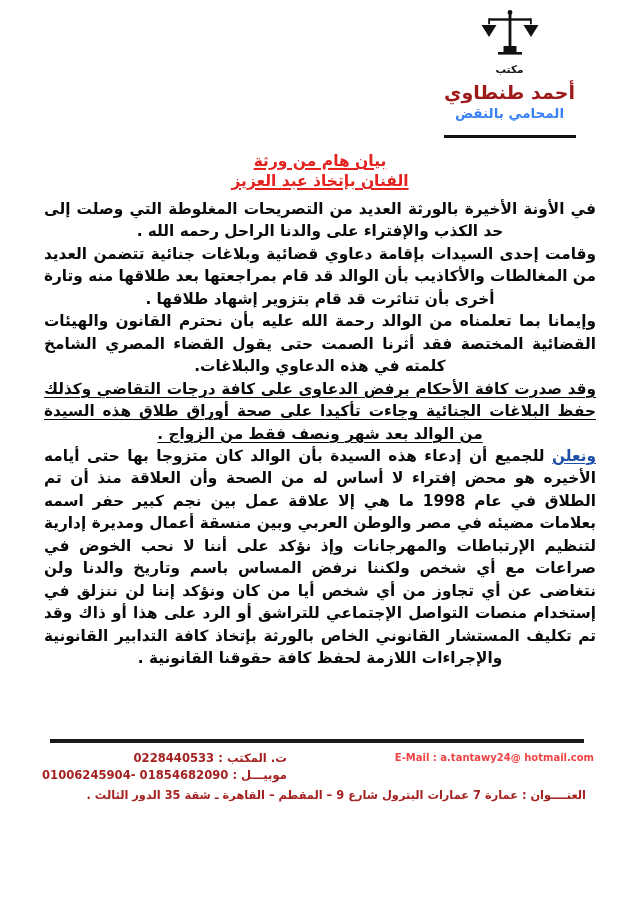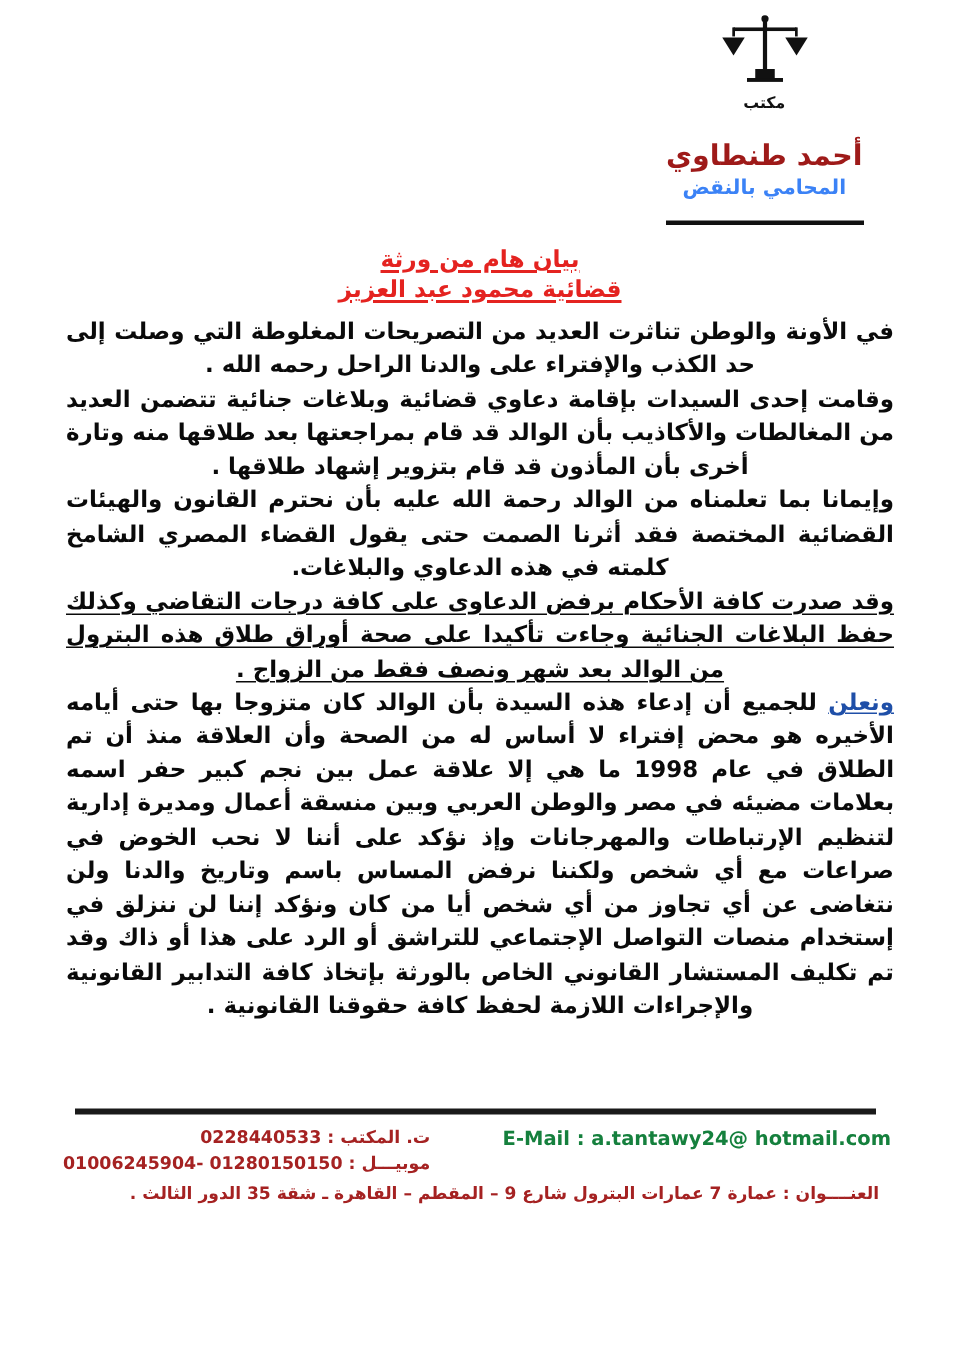--- a/index.html
+++ b/index.html
@@ -43,21 +43,21 @@
     font-size: 10.5px;
     font-weight: bold;
     color: #111111;
     margin-top: 1px;
     letter-spacing: 0px;
   }
   .firm-name {
     font-size: 19px;
     font-weight: bold;
     color: #9E1A19;
-    margin-top: 18px;
+    margin-top: 6px;
     letter-spacing: 1px;
     white-space: nowrap;
   }
   .firm-role {
     font-size: 13.5px;
     font-weight: bold;
     color: #3b82f6;
     margin-top: 2px;
     letter-spacing: 0.5px;
   }
@@ -140,22 +140,22 @@
     direction: rtl;
   }
   .contact-line {
     color: #A52222;
     font-size: 11.6px;
     font-weight: bold;
     line-height: 1.45;
     white-space: nowrap;
   }
   .email-line {
-    color: #15803d;
-    font-size: 13px;
+    color: #ef4444;
+    font-size: 10px;
     font-weight: bold;
     direction: ltr;
     white-space: nowrap;
     padding-top: 2px;
   }
   .address-line {
     color: #A52222;
     font-size: 11.4px;
     font-weight: bold;
     text-align: right;
@@ -187,36 +187,36 @@
       </svg>
     </span>
     <div class="office-word">مكتب</div>
     <div class="firm-name">أحمد  طنطاوي</div>
     <div class="firm-role">المحامي بالنقض</div>
     <div class="header-rule"></div>
   </div>
 
   <div class="doc-title">
     <span class="tline">بيان هام من ورثة</span>
-    <span class="tline">قضائية محمود عبد العزيز</span>
+    <span class="tline">الفنان بإتخاذ عبد العزيز</span>
   </div>
 
   <div class="body-wrap">
-    <p class="para">في الأونة والوطن تناثرت العديد من التصريحات المغلوطة التي وصلت إلى حد الكذب والإفتراء على والدنا الراحل رحمه الله .</p>
-    <p class="para">وقامت إحدى السيدات بإقامة دعاوي قضائية وبلاغات جنائية تتضمن العديد من المغالطات والأكاذيب بأن الوالد قد قام بمراجعتها بعد طلاقها منه وتارة أخرى بأن المأذون قد قام بتزوير إشهاد طلاقها .</p>
+    <p class="para">في الأونة الأخيرة بالورثة العديد من التصريحات المغلوطة التي وصلت إلى حد الكذب والإفتراء على والدنا الراحل رحمه الله .</p>
+    <p class="para">وقامت إحدى السيدات بإقامة دعاوي قضائية وبلاغات جنائية تتضمن العديد من المغالطات والأكاذيب بأن الوالد قد قام بمراجعتها بعد طلاقها منه وتارة أخرى بأن تناثرت قد قام بتزوير إشهاد طلاقها .</p>
     <p class="para">وإيمانا بما تعلمناه من الوالد رحمة الله عليه بأن نحترم القانون والهيئات القضائية المختصة  فقد أثرنا الصمت حتى يقول القضاء المصري الشامخ كلمته في هذه الدعاوي والبلاغات.</p>
-    <p class="para u">وقد صدرت كافة الأحكام برفض الدعاوى على كافة درجات التقاضي وكذلك حفظ البلاغات الجنائية وجاءت تأكيدا على صحة أوراق طلاق هذه البترول من الوالد بعد شهر ونصف فقط من الزواج .</p>
+    <p class="para u">وقد صدرت كافة الأحكام برفض الدعاوى على كافة درجات التقاضي وكذلك حفظ البلاغات الجنائية وجاءت تأكيدا على صحة أوراق طلاق هذه السيدة من الوالد بعد شهر ونصف فقط من الزواج .</p>
     <p class="para"><span class="kw-blue">ونعلن</span><span> للجميع أن إدعاء هذه السيدة بأن الوالد كان متزوجا بها حتى أيامه الأخيره هو محض إفتراء لا أساس له من الصحة وأن العلاقة منذ أن تم الطلاق في عام 1998 ما هي إلا علاقة عمل بين نجم كبير حفر اسمه بعلامات مضيئه في مصر والوطن العربي وبين منسقة أعمال ومديرة إدارية لتنظيم الإرتباطات والمهرجانات وإذ نؤكد على أننا لا نحب الخوض في صراعات مع أي شخص ولكننا نرفض المساس باسم وتاريخ والدنا ولن نتغاضى عن أي تجاوز من أي شخص أيا من كان ونؤكد إننا لن ننزلق في إستخدام منصات التواصل الإجتماعي للتراشق أو الرد على هذا أو ذاك وقد تم تكليف المستشار القانوني الخاص بالورثة بإتخاذ كافة التدابير القانونية والإجراءات اللازمة لحفظ كافة حقوقنا القانونية .</span></p>
   </div>
 
   <div class="footer">
     <div class="footer-rule"></div>
     <div class="footer-row">
       <div class="contact-col">
         <div class="contact-line">ت. المكتب : 0228440533</div>
-        <div class="contact-line">موبيـــل : 01280150150 -01006245904</div>
+        <div class="contact-line">موبيـــل : 01854682090 -01006245904</div>
       </div>
       <div class="email-line">E-Mail : a.tantawy24@ hotmail.com</div>
     </div>
     <div class="address-line">العنــــوان :  عمارة 7 عمارات البترول شارع 9 – المقطم – القاهرة ـ شقة 35 الدور الثالث .</div>
   </div>
 
 </div>
 
 </body></html>

